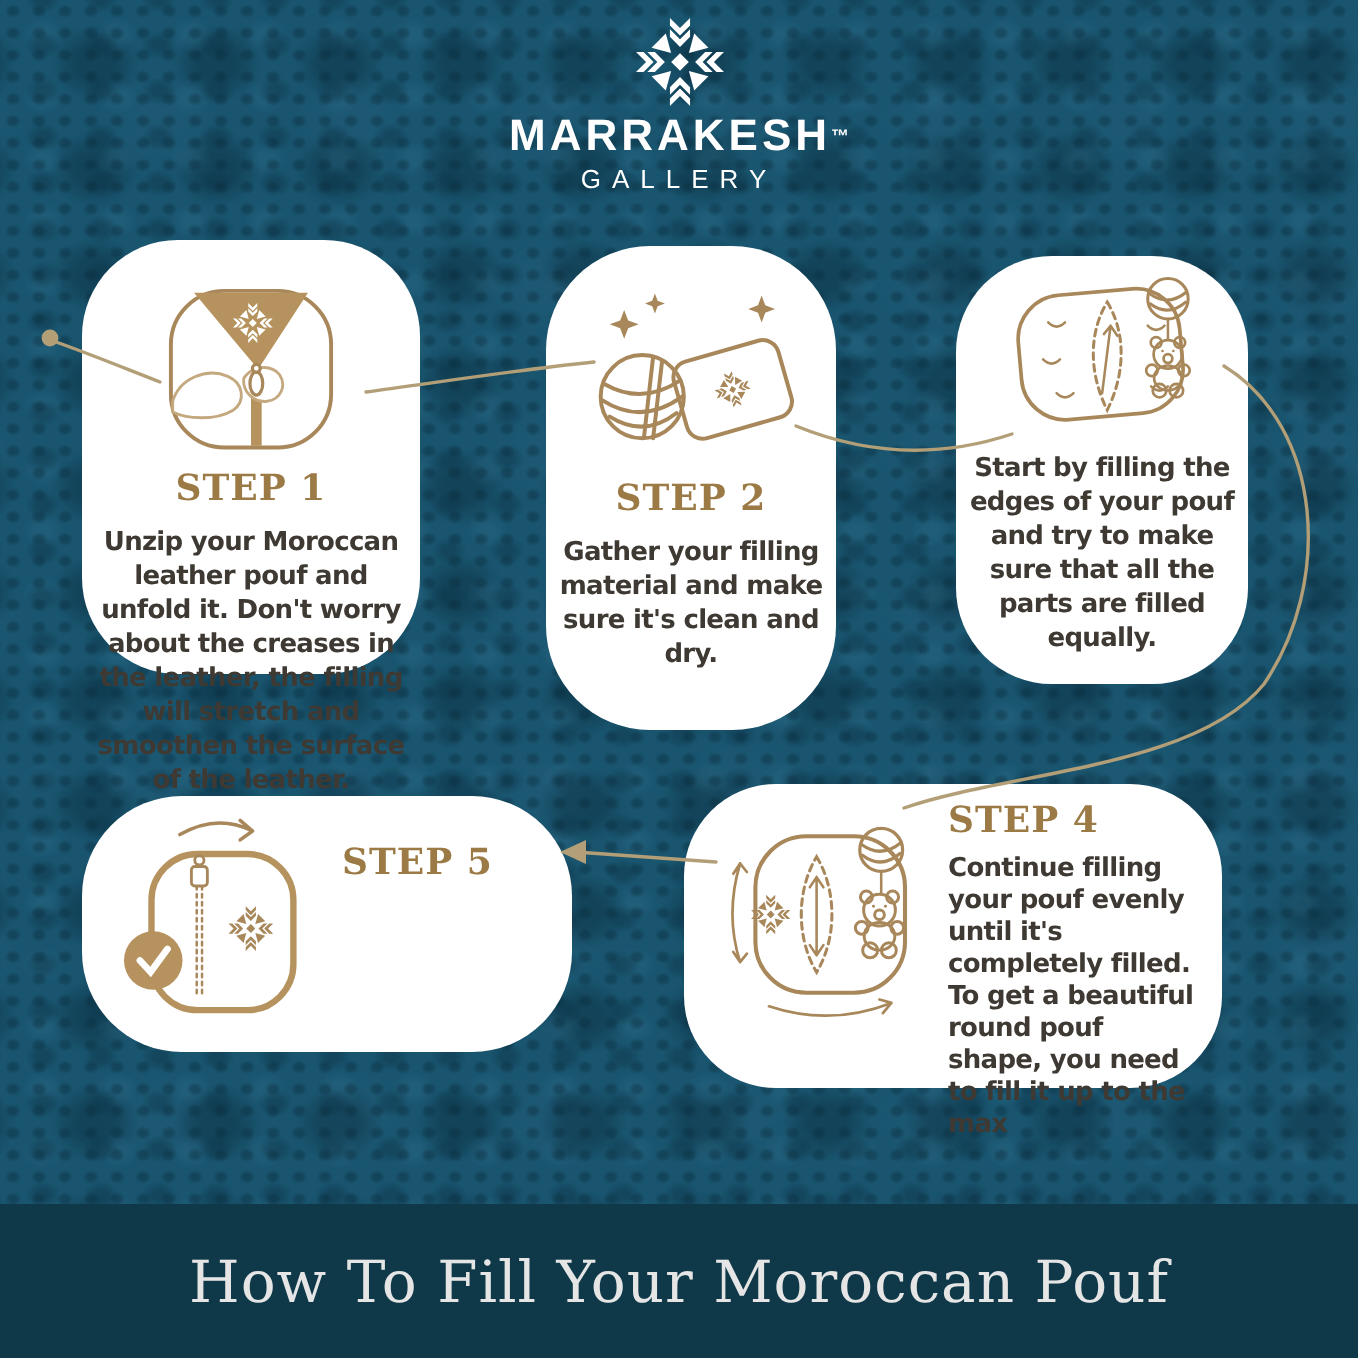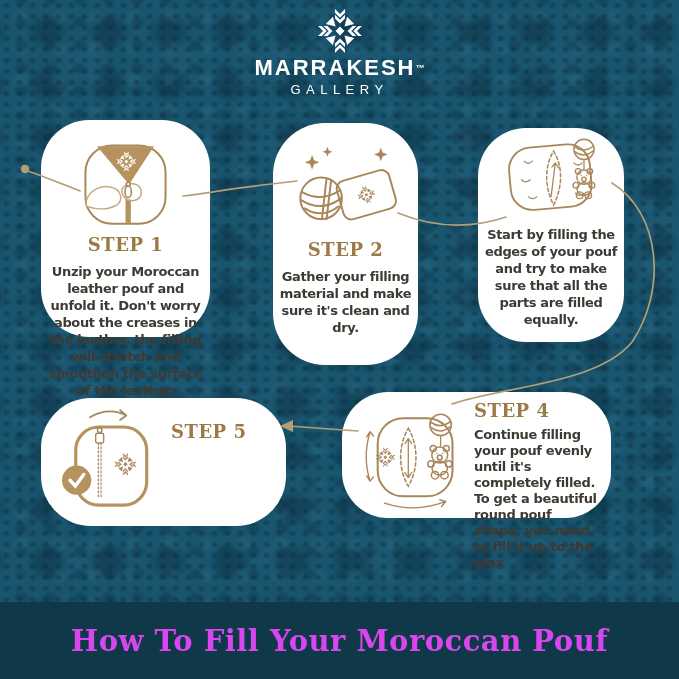--- a/index.html
+++ b/index.html
@@ -20,21 +20,21 @@
   .logo .star{display:block;margin:9px auto 0 auto;}
   .logo .brand{font-family:"Liberation Sans",sans-serif;font-weight:600;font-size:22px;
     letter-spacing:2px;line-height:24px;margin-top:3px;}
   .logo .brand sup{font-size:9px;vertical-align:top;letter-spacing:0;}
   .logo .sub{font-family:Liberation Sans, sans-serif;font-weight:400;font-size:13px;
     letter-spacing:5.5px;line-height:15px;margin-top:2px;}
   .card{position:absolute;background:#fff;}
   .card-1{left:41px;top:120px;width:169px;height:217px;border-radius:48px;}
   .card-2{left:273px;top:123px;width:145px;height:242px;border-radius:52px;}
   .card-3{left:478px;top:128px;width:146px;height:214px;border-radius:48px;}
-  .card-4{left:342px;top:392px;width:269px;height:126px;border-radius:46px;justify-content:space-between;}
+  .card-4{left:342px;top:392px;width:269px;height:152px;border-radius:46px;justify-content:space-between;}
   .card-5{left:41px;top:398px;width:245px;height:128px;border-radius:50px;}
   .step-title{
     font-family:"DejaVu Serif","Liberation Serif",serif;font-weight:bold;
     color:#9C7A45;font-size:18px;letter-spacing:.5px;line-height:20px;
   }
   .step-body{
     font-weight:bold;color:#3E3A33;font-size:13px;line-height:17px;letter-spacing:-.35px;
   }
   .vcard{display:flex;flex-direction:column;align-items:center;text-align:center;}
   .vcard .step-body{margin-top:8px;padding:0 5px;}
@@ -42,22 +42,22 @@
   .icon-wrap{flex:0 0 auto;}
   .title-row{display:flex;align-items:center;justify-content:center;gap:6px;}
   .hcard{display:flex;flex-direction:row;}
   .htext{display:flex;flex-direction:column;align-items:flex-start;text-align:left;}
   .connectors{position:absolute;left:0;top:0;pointer-events:none;}
   .footer-band{
     position:absolute;left:0;top:602px;width:679px;height:77px;background:#0F3949;
     display:flex;align-items:center;justify-content:center;
   }
   .footer-title{
-    font-family:"DejaVu Serif","Liberation Serif",serif;font-weight:bold;
-    color:#d946ef;font-size:29px;letter-spacing:.5px;
+    font-family:"DejaVu Serif","Liberation Serif",serif;font-weight:normal;
+    color:#e5e5e5;font-size:29px;letter-spacing:.5px;
   }
   svg{display:block;}
 </style>
 </head>
 <body>
 
 <div class="poster">
 
   <svg width="0" height="0" style="position:absolute" aria-hidden="true">
     <defs>

